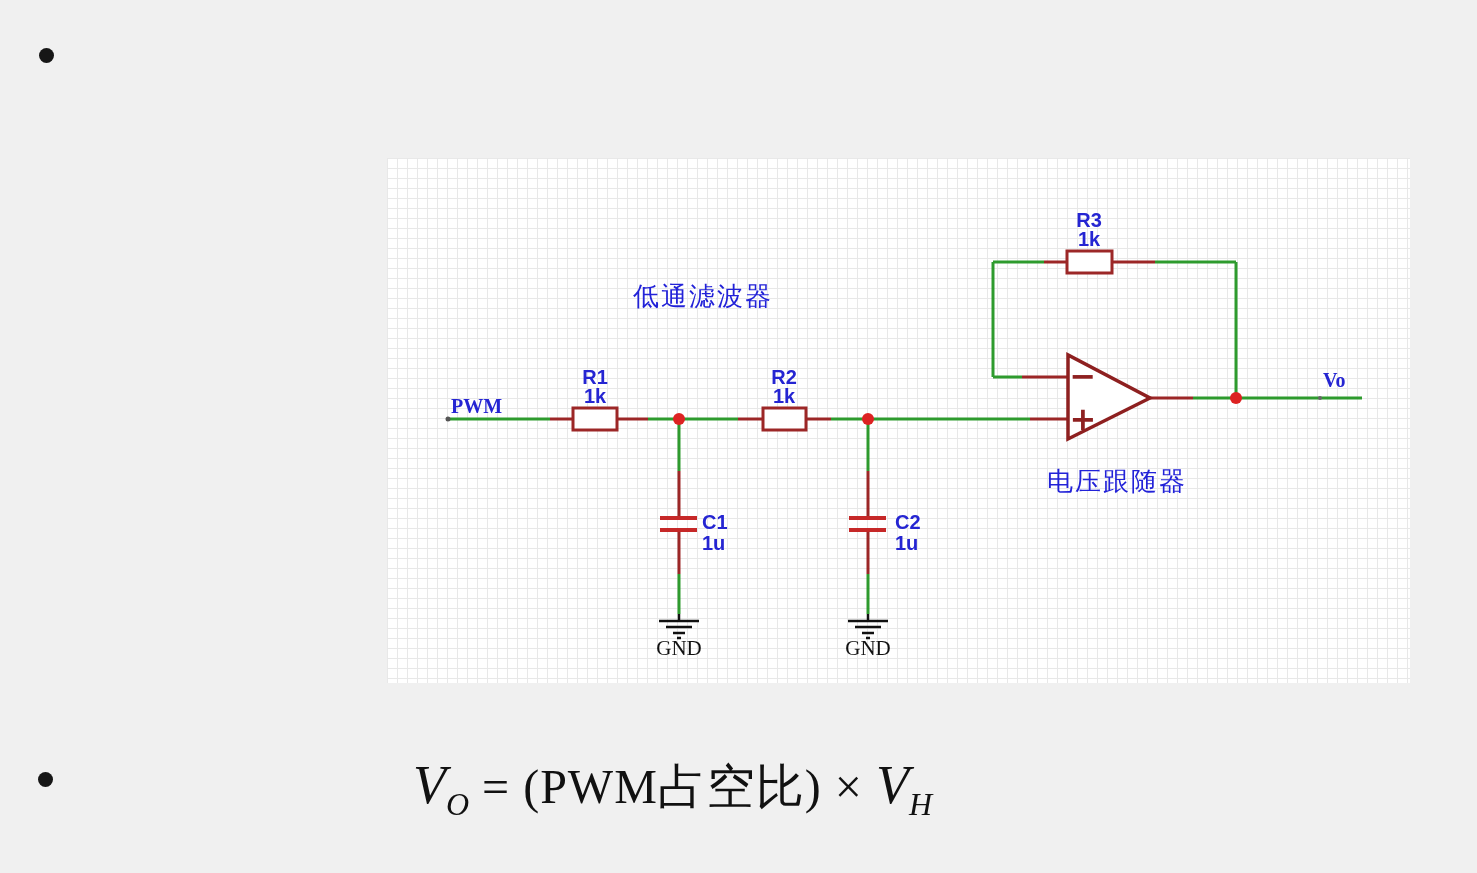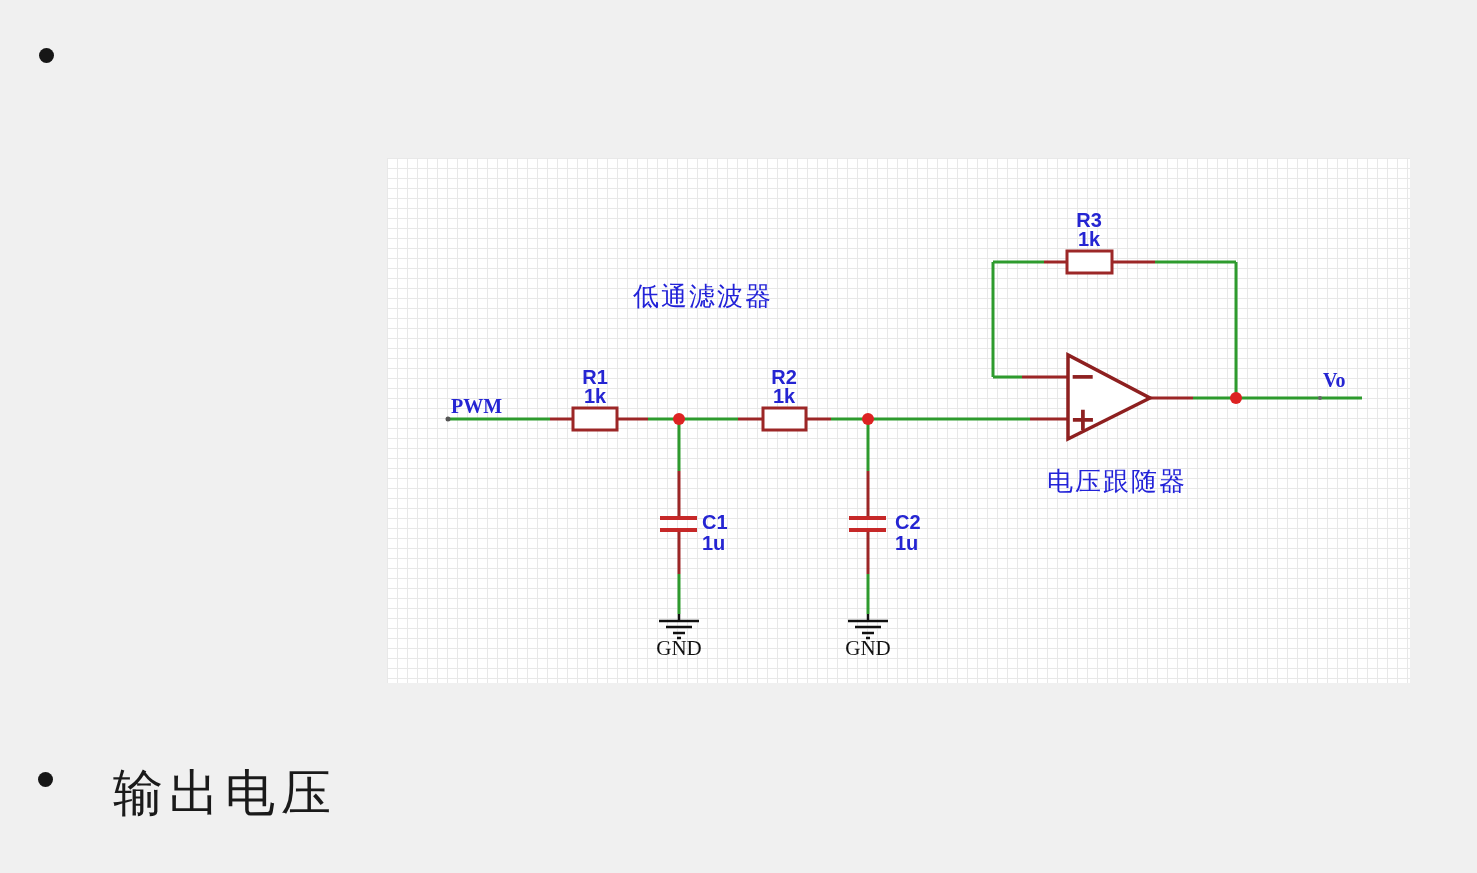--- a/index.html
+++ b/index.html
@@ -158,15 +158,15 @@
       <text class="net" x="936" y="229">Vo</text>
       <text class="gndlabel" x="292" y="497" text-anchor="middle">GND</text>
       <text class="gndlabel" x="481" y="497" text-anchor="middle">GND</text>
 
       <text class="annot" x="246" y="147">低通滤波器</text>
       <text class="annot" x="660" y="332">电压跟随器</text>
     </svg>
   </div>
 
   <span class="bullet output-bullet"></span>
-  <span class="output-label">输出电压</span>
+  <span class="formula"><span class="fvar">V</span><span class="fsub">O</span><span class="fbody"> = (PWM占空比) × </span><span class="fvar">V</span><span class="fsub">H</span></span>
 
 </div>
 
 </body></html>

